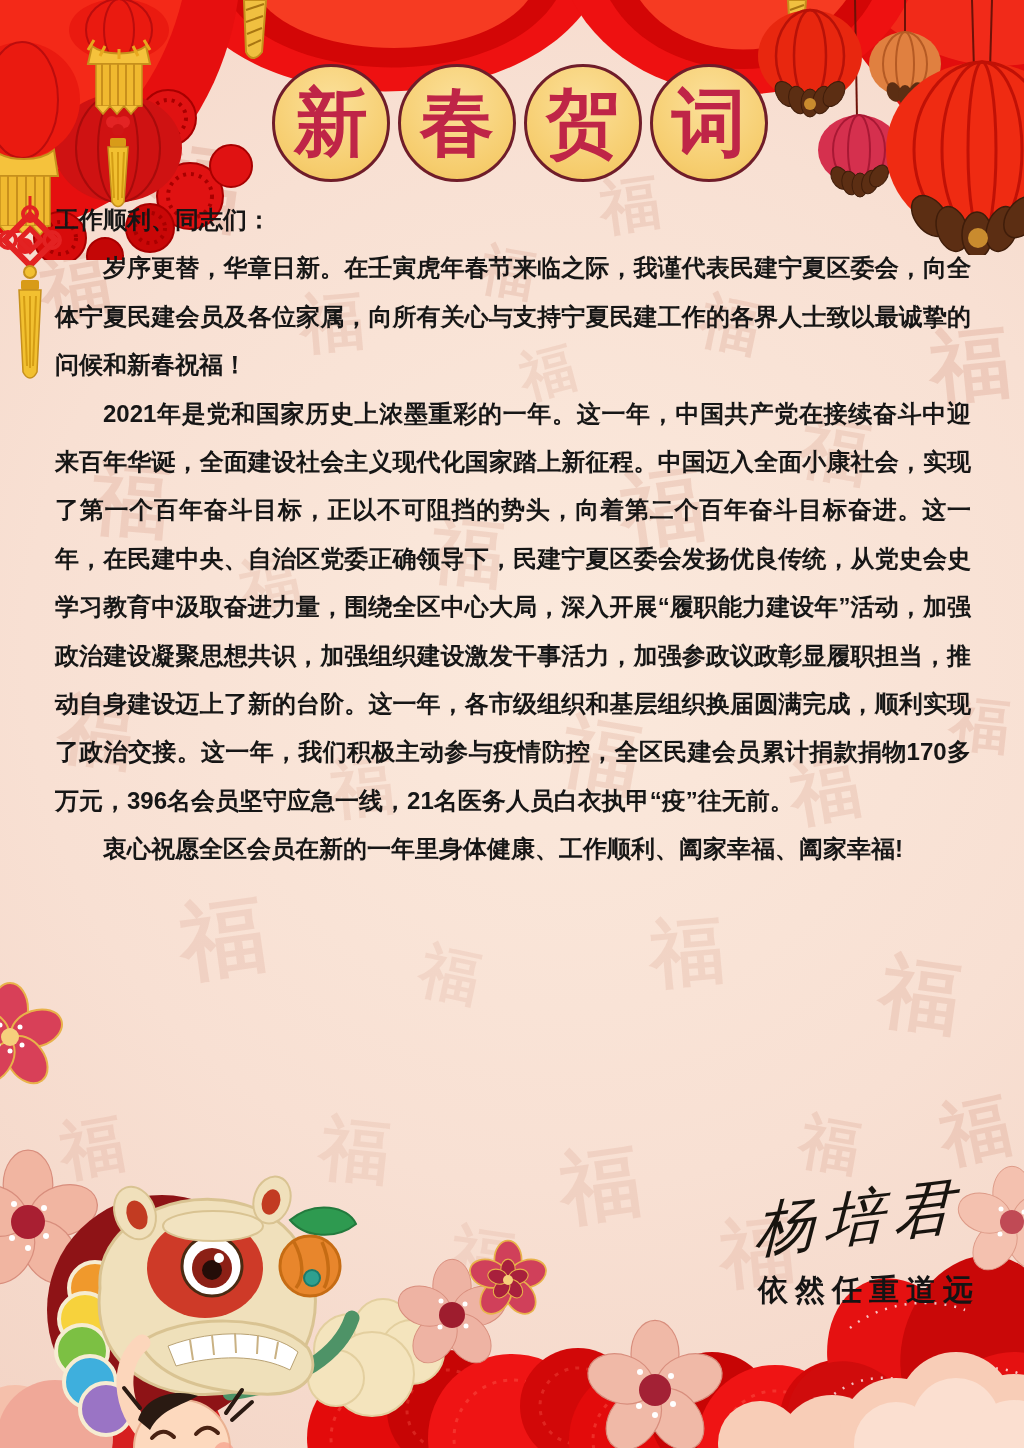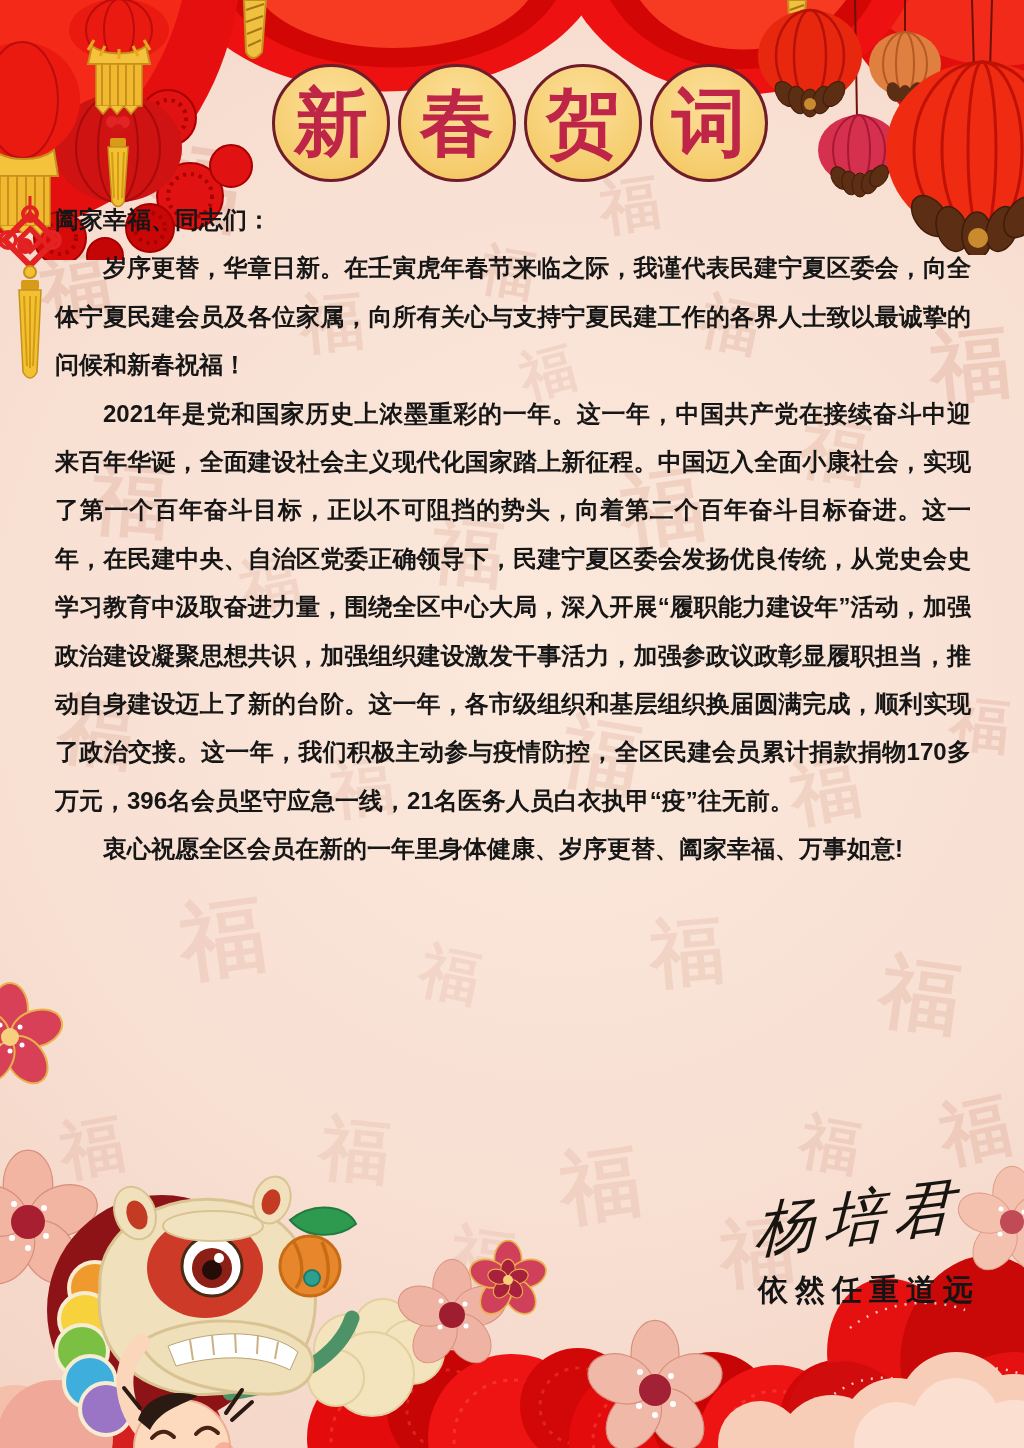--- a/index.html
+++ b/index.html
@@ -224,24 +224,24 @@
       </div>
     <div class="title-circle">
         <b>贺</b>
       </div>
     <div class="title-circle">
         <b>词</b>
       </div>
   </div>
 
   <div class="letter">
-    <p class="salutation">阖家幸福、同志们：</p>
+    <p class="salutation">工作顺利、同志们：</p>
     <p>岁序更替，华章日新。在壬寅虎年春节来临之际，我谨代表民建宁夏区委会，向全体宁夏民建会员及各位家属，向所有关心与支持宁夏民建工作的各界人士致以最诚挚的问候和新春祝福！</p>
     <p>2021年是党和国家历史上浓墨重彩的一年。这一年，中国共产党在接续奋斗中迎来百年华诞，全面建设社会主义现代化国家踏上新征程。中国迈入全面小康社会，实现了第一个百年奋斗目标，正以不可阻挡的势头，向着第二个百年奋斗目标奋进。这一年，在民建中央、自治区党委正确领导下，民建宁夏区委会发扬优良传统，从党史会史学习教育中汲取奋进力量，围绕全区中心大局，深入开展“履职能力建设年”活动，加强政治建设凝聚思想共识，加强组织建设激发干事活力，加强参政议政彰显履职担当，推动自身建设迈上了新的台阶。这一年，各市级组织和基层组织换届圆满完成，顺利实现了政治交接。这一年，我们积极主动参与疫情防控，全区民建会员累计捐款捐物170多万元，396名会员坚守应急一线，21名医务人员白衣执甲“疫”往无前。</p>
-    <p>衷心祝愿全区会员在新的一年里身体健康、岁序更替、阖家幸福、万事如意!</p>
+    <p>衷心祝愿全区会员在新的一年里身体健康、工作顺利、阖家幸福、阖家幸福!</p>
   </div>
 
   <div class="signature">杨培君</div>
   <div class="date">依然任重道远</div>
 
   <svg class="decor" style="left:-38px;top:982px;z-index:2;" width="110" height="110" viewBox="0 0 110 110">
     <g transform="translate(48,55)" fill="#d84058" stroke="#e8b24a" stroke-width="2">
       <ellipse cx="0" cy="-28" rx="18" ry="26"></ellipse>
       <ellipse cx="0" cy="-28" rx="18" ry="26" transform="rotate(72)"></ellipse>
       <ellipse cx="0" cy="-28" rx="18" ry="26" transform="rotate(144)"></ellipse>

